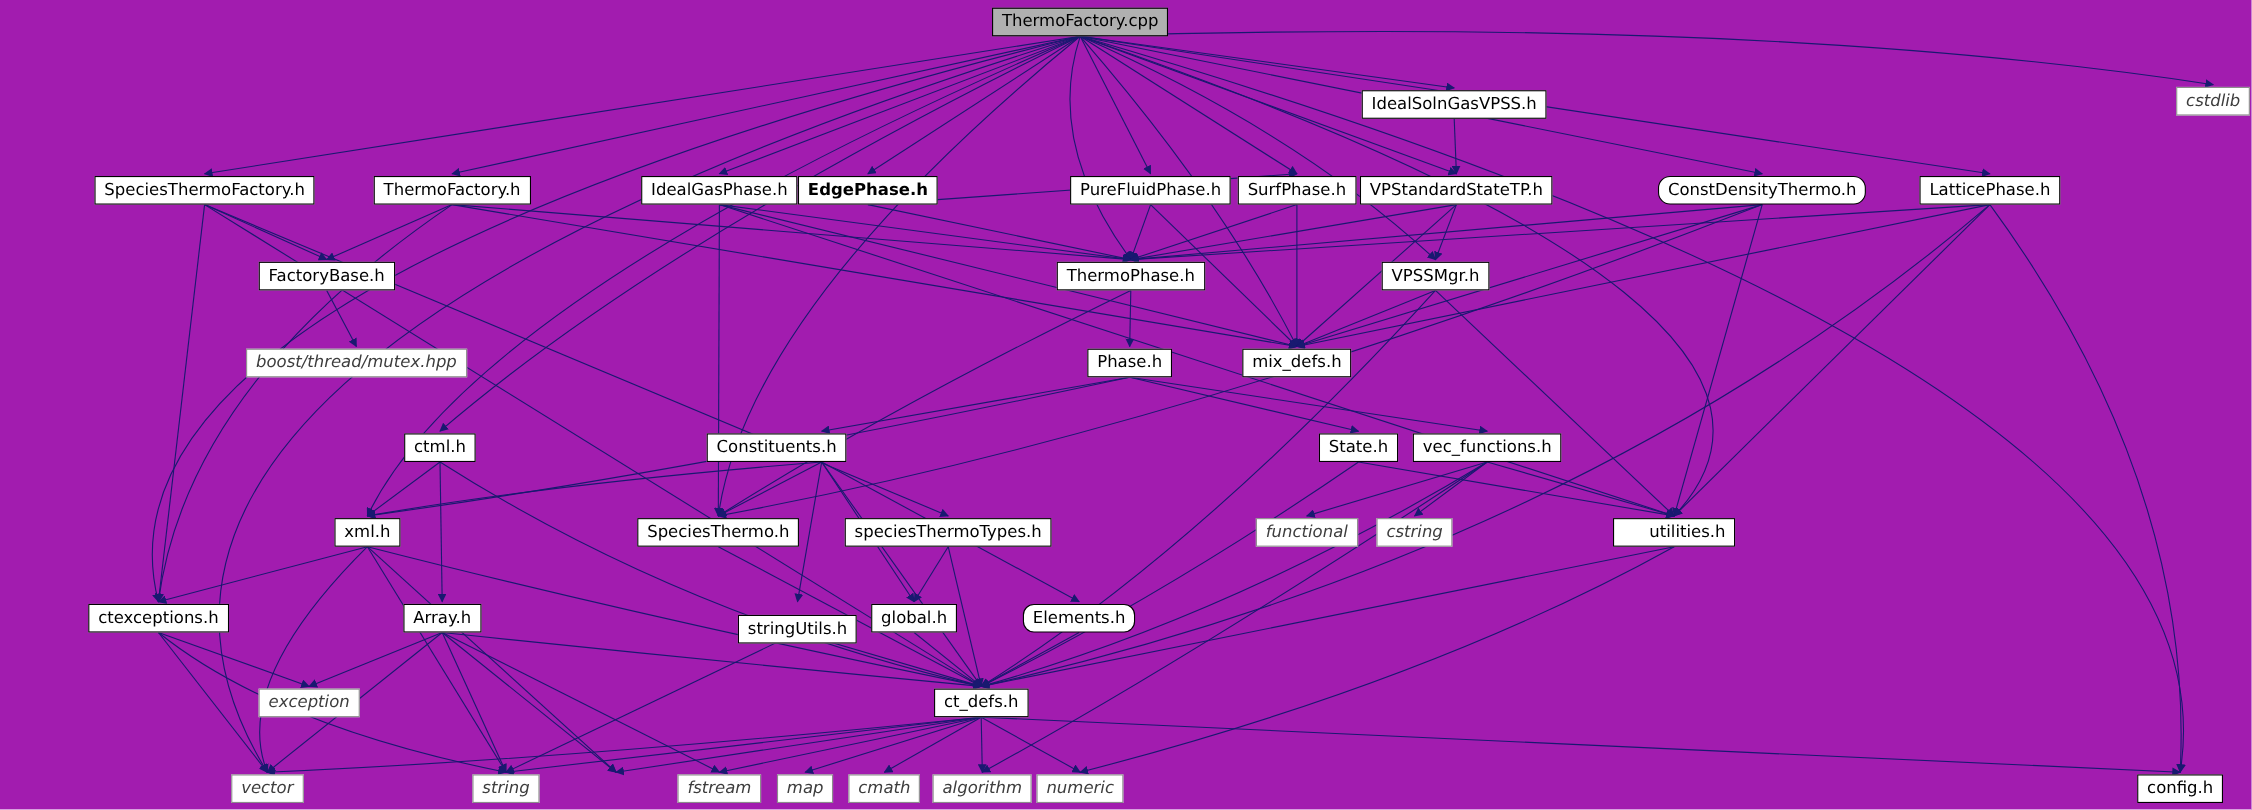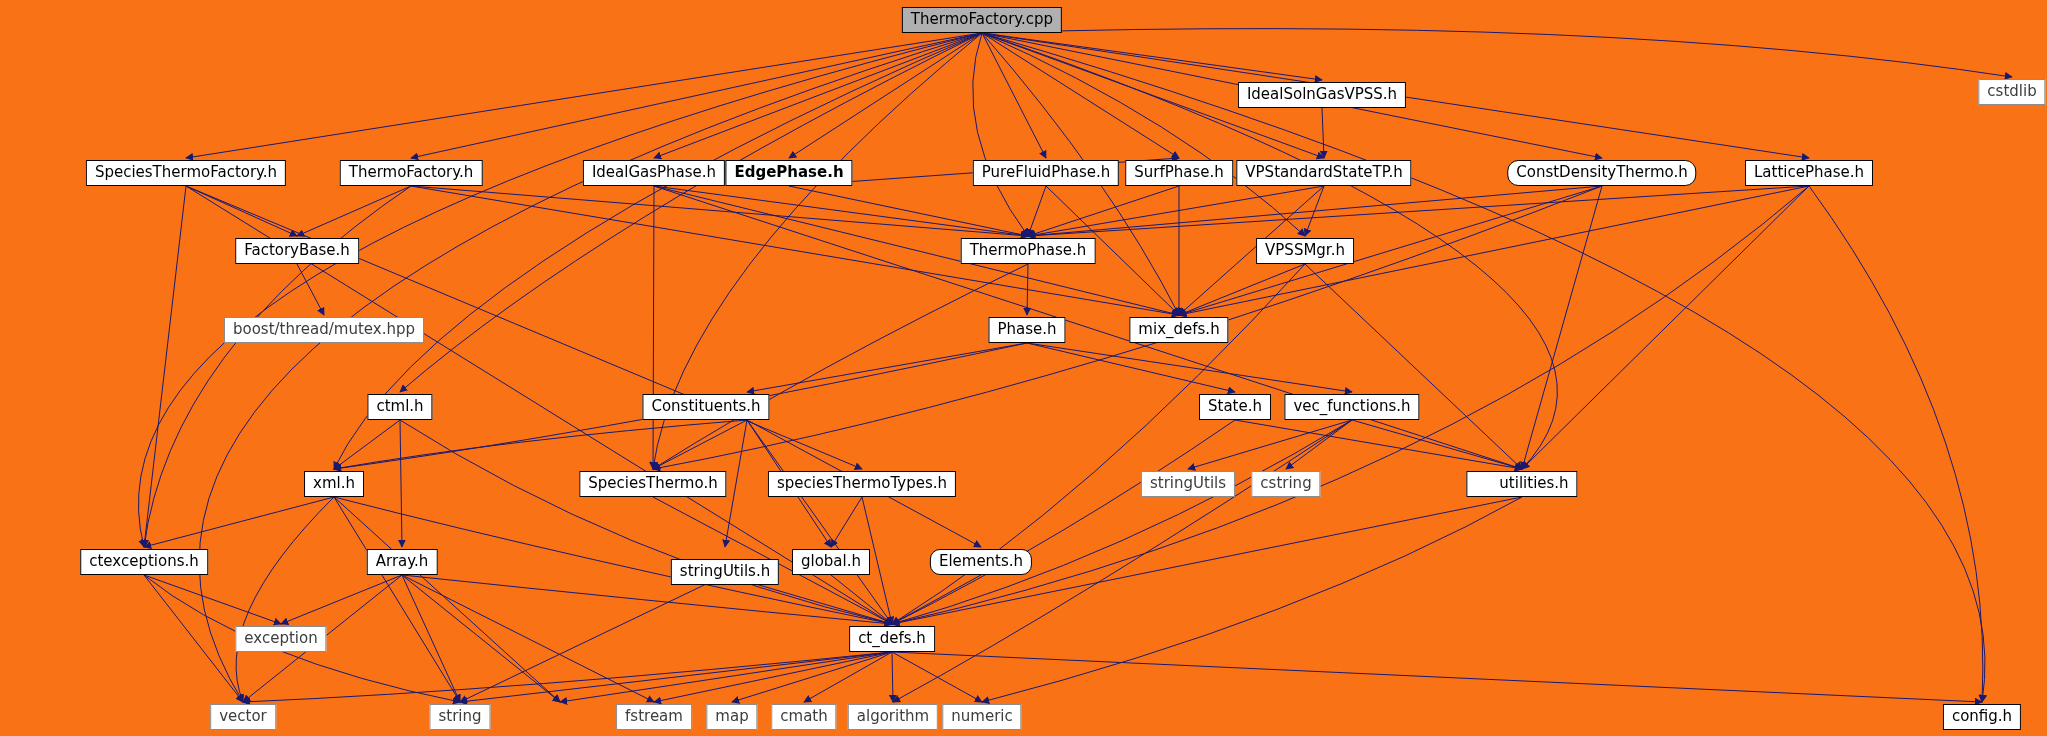--- a/index.html
+++ b/index.html
@@ -1,38 +1,39 @@
 <!DOCTYPE html>
 <html style="--root-bg: #b0b0b0; --node-border: #000000; --muted-border: #8c8c8c; --muted-text: #3d3d3d; --edge: #191970;"><head>
 <meta charset="utf-8">
 <title>ThermoFactory.cpp include graph</title>
 <style>
   html,body{margin:0;padding:0;background:#fff;}
   body{font-family:"DejaVu Sans","Liberation Sans",sans-serif;}
-  .stage{position:relative;width:2047px;height:736px;background:#f97316;overflow:hidden;}
+  .stage{position:relative;width:2047px;height:736px;background:#a21caf;overflow:hidden;}
   .stage svg{position:absolute;left:0;top:0;z-index:1;}
   .node{
     position:absolute;
     transform:translateX(-50%);
     background:#fff;
     border:1px solid var(--node-border,#000);
     color:#000;
     font-size:15px;
     line-height:1.15;
     padding:3px 8px 4px 8px;
     white-space:nowrap;
     z-index:2;
   }
   .node.root{
     background:var(--root-bg,#b0b0b0);
     border-color:#000;
   }
   .node.muted{
     border-color:var(--muted-border,#8c8c8c);
     color:var(--muted-text,#3d3d3d);
+    font-style:italic;
   }
   .edge{
     fill:none;
     stroke:var(--edge,#191970);
     stroke-width:1;
   }
 </style>
 </head>
 <body style="background: rgb(255, 255, 255);">
 
@@ -174,21 +175,21 @@
     <div class="node muted" style="left: 324px; top: 317px;">boost/thread/mutex.hpp</div>
     <div class="node" style="left: 1027px; top: 317px;">Phase.h</div>
     <div class="node" style="left: 1179px; top: 317px;">mix_defs.h</div>
     <div class="node" style="left: 400px; top: 394px;">ctml.h</div>
     <div class="node" style="left: 706px; top: 394px;">Constituents.h</div>
     <div class="node" style="left: 1235px; top: 394px;">State.h</div>
     <div class="node" style="left: 1352px; top: 394px;">vec_functions.h</div>
     <div class="node" style="left: 334px; top: 471px;">xml.h</div>
     <div class="node" style="left: 653px; top: 471px;">SpeciesThermo.h</div>
     <div class="node" style="left: 862px; top: 471px;">speciesThermoTypes.h</div>
-    <div class="node muted" style="left: 1188px; top: 471px;">stringUtils</div>
+    <div class="node muted" style="left: 1188px; top: 471px;">functional</div>
     <div class="node muted" style="left: 1286px; top: 471px;">cstring</div>
     <div class="node" style="left: 1522px; top: 471px; padding-left: 32px;">utilities.h</div>
     <div class="node" style="left: 144px; top: 549px;">ctexceptions.h</div>
     <div class="node" style="left: 402px; top: 549px;">Array.h</div>
     <div class="node" style="left: 725px; top: 549px; margin-top: 10px;">stringUtils.h</div>
     <div class="node" style="left: 831px; top: 549px;">global.h</div>
     <div class="node" style="left: 981px; top: 549px; border-radius: 10px;">Elements.h</div>
     <div class="node muted" style="left: 281px; top: 626px;">exception</div>
     <div class="node" style="left: 892px; top: 626px;">ct_defs.h</div>
     <div class="node muted" style="left: 243px; top: 704px;">vector</div>

